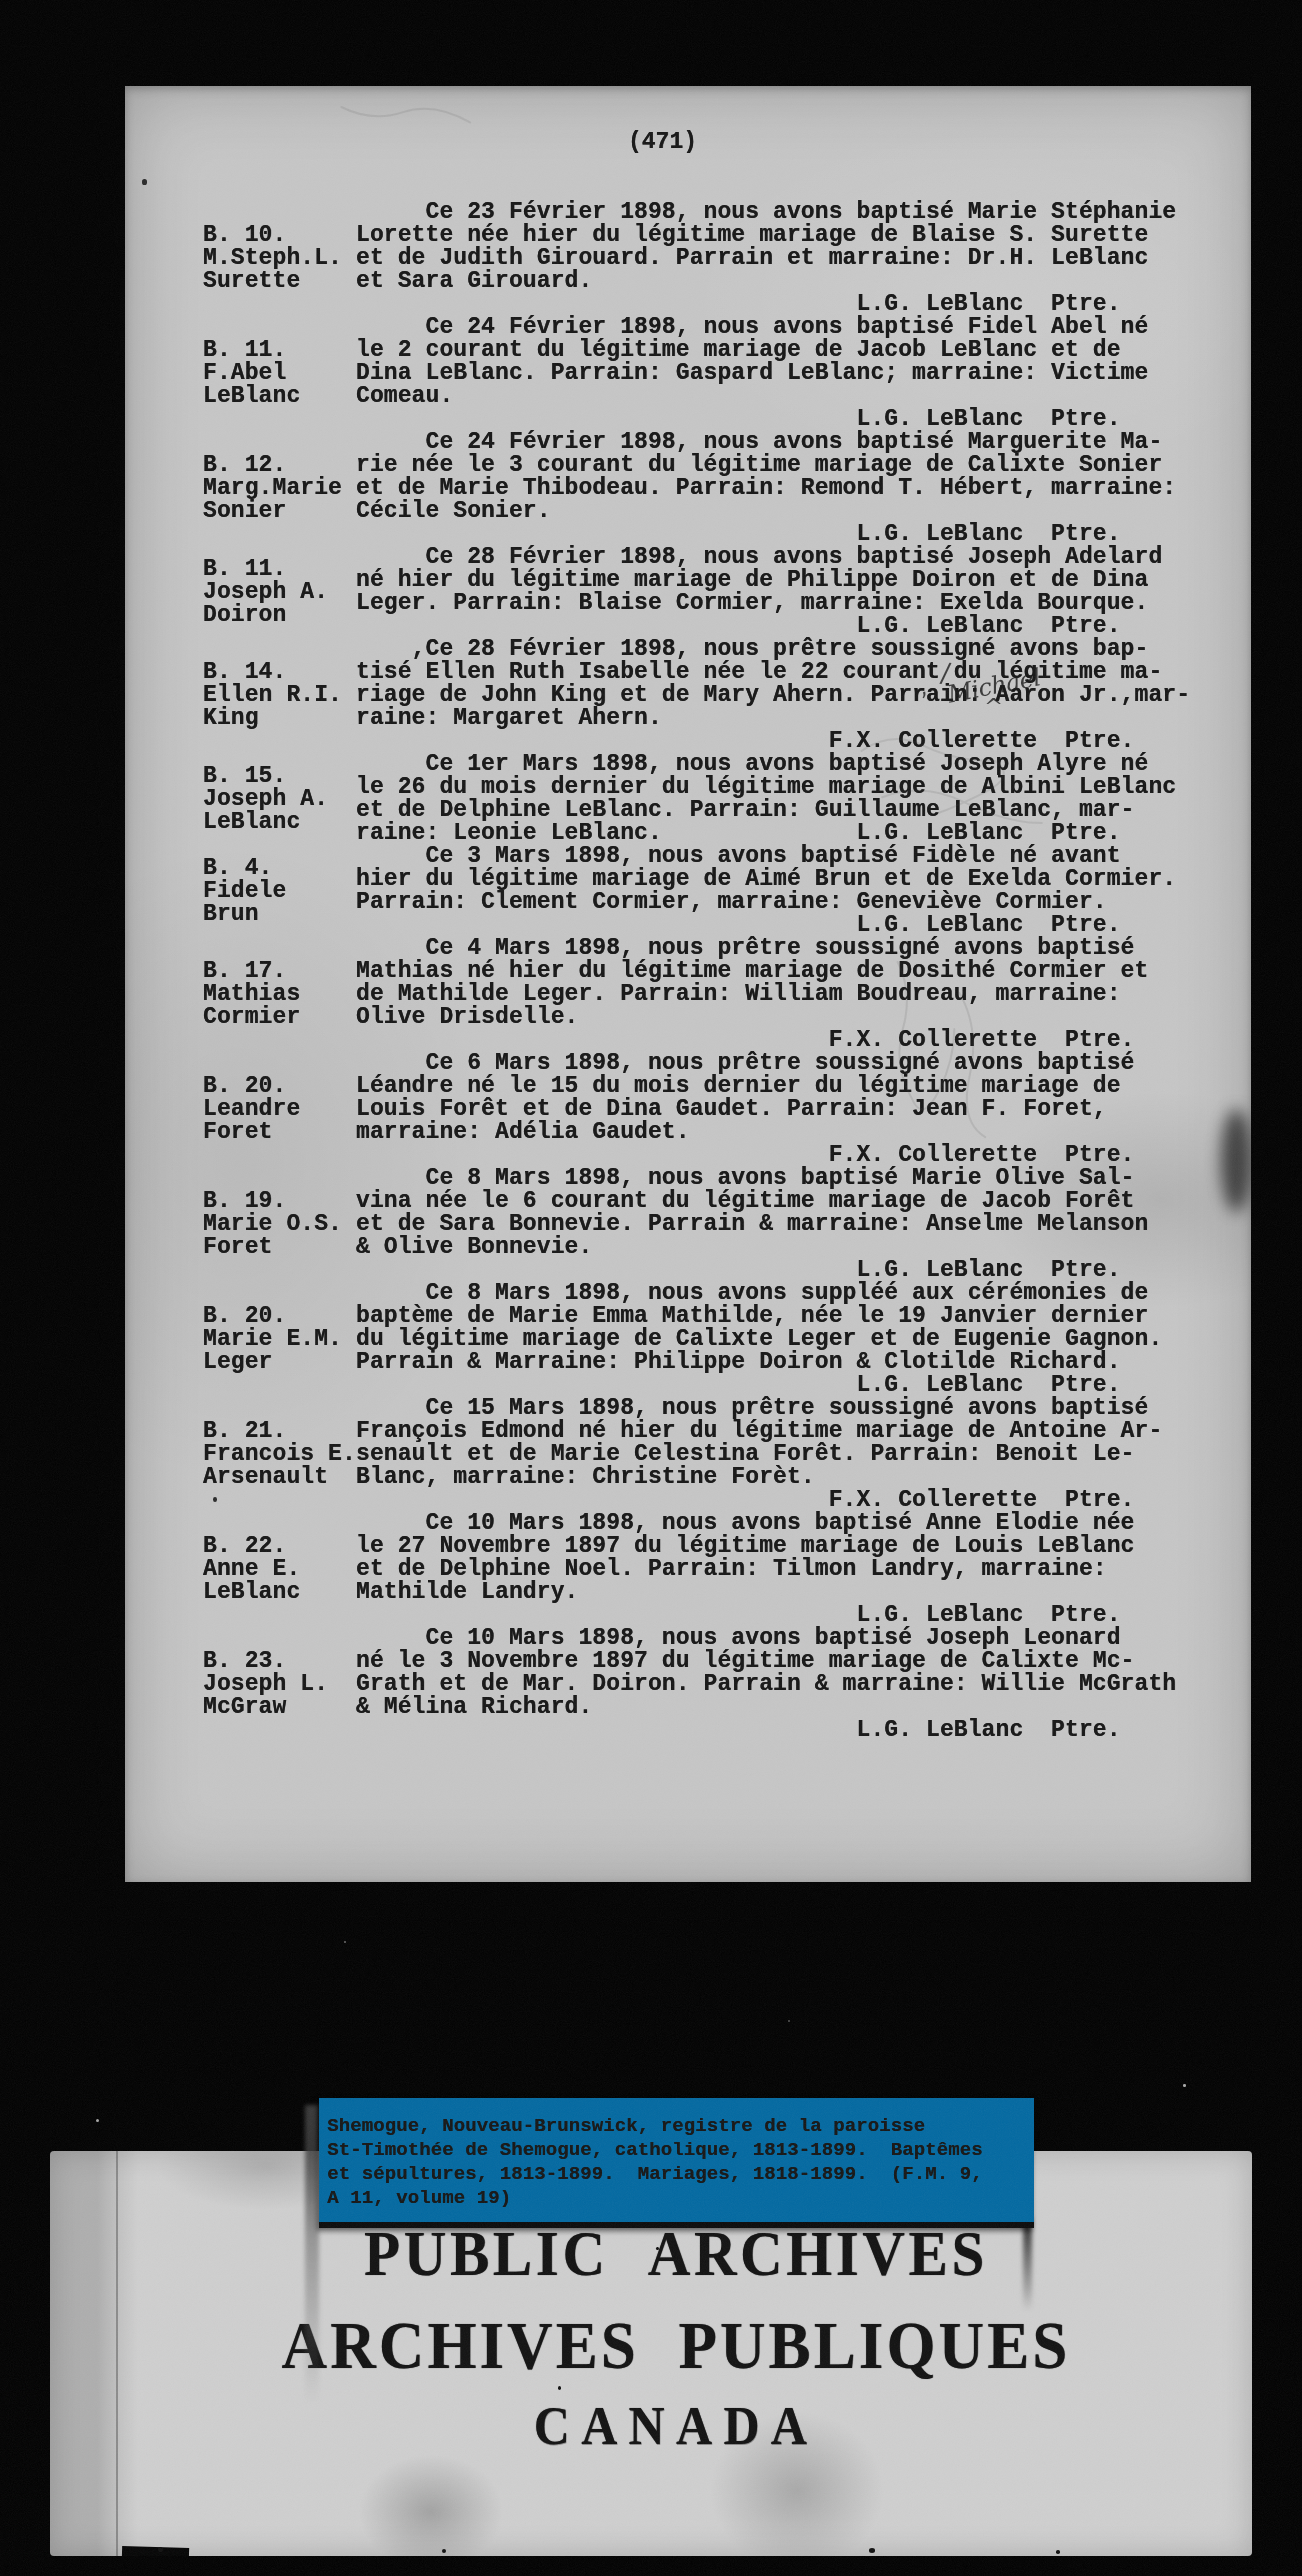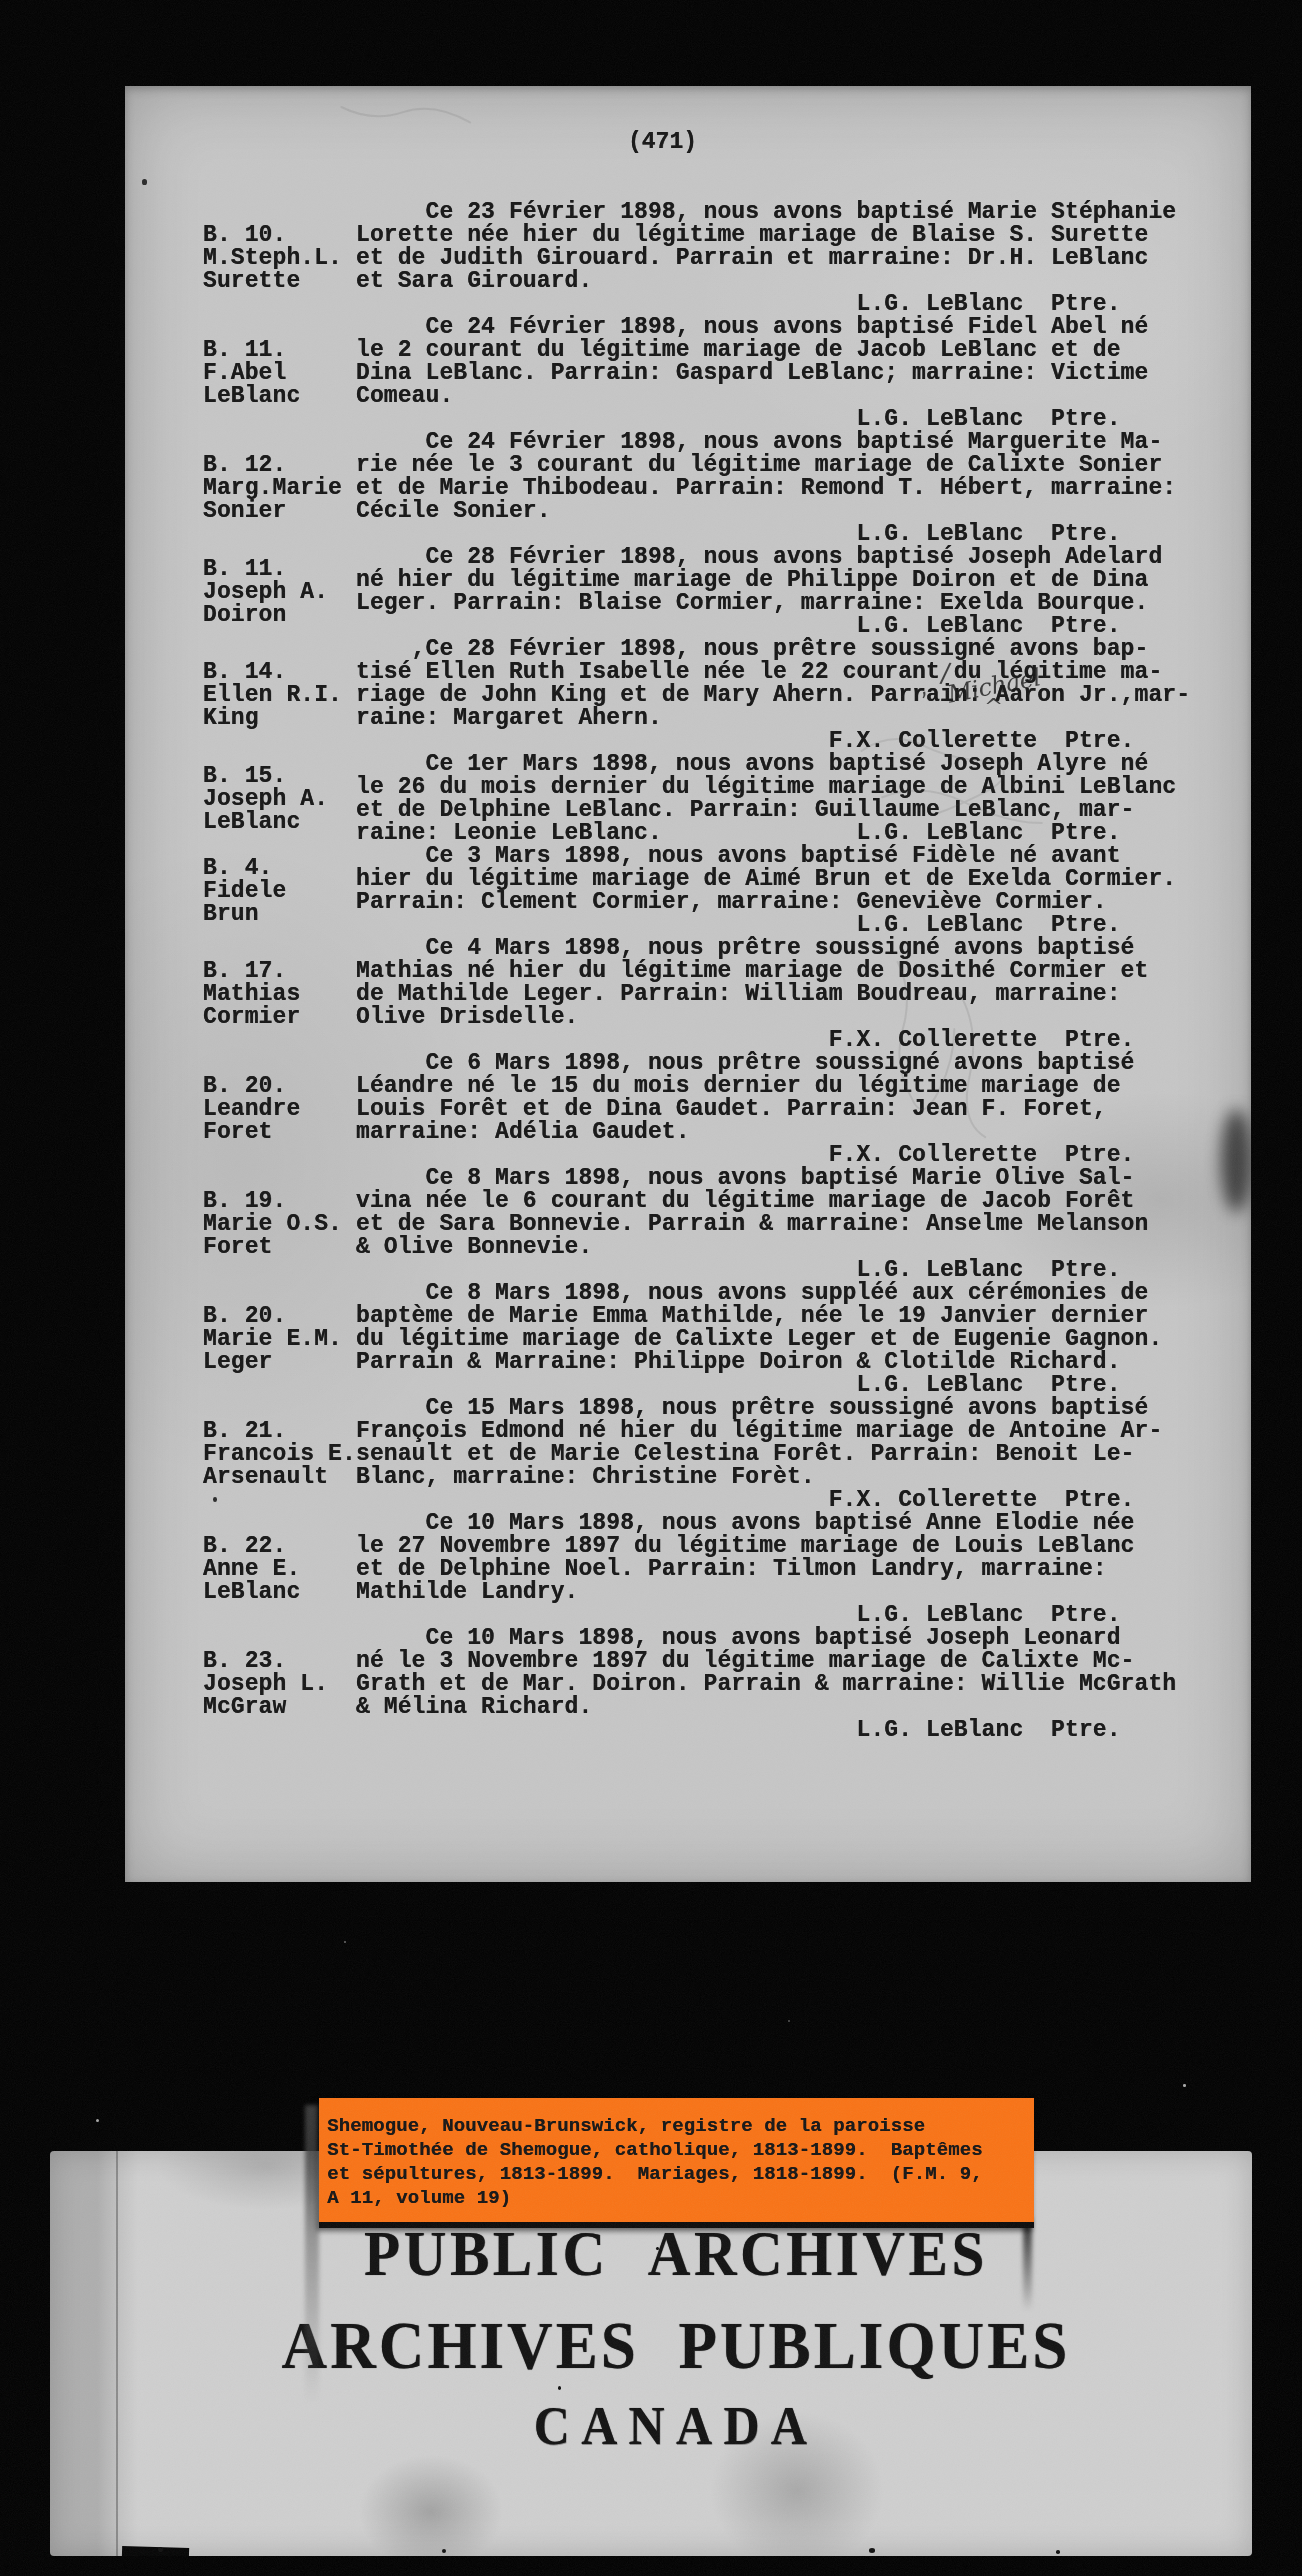--- a/index.html
+++ b/index.html
@@ -42,21 +42,21 @@
     background:
       linear-gradient(90deg, rgba(0,0,0,.16) 0 47px, rgba(0,0,0,.07) 67px, rgba(0,0,0,0) 88px),
       radial-gradient(ellipse 103px 82px at 381px 361px, rgba(60,60,60,.30), rgba(0,0,0,0) 70%),
       radial-gradient(ellipse 124px 113px at 747px 340px, rgba(70,70,70,.28), rgba(0,0,0,0) 70%),
       radial-gradient(ellipse 155px 62px at 216px 15.5px, rgba(90,90,90,.25), rgba(0,0,0,0) 70%),
       #cfcfcf;
     box-shadow: inset 0 0 31px rgba(0,0,0,.18);overflow:hidden;}
   #card-crease{position:absolute;left:66px;top:0;width:1.5px;height:405px;background:rgba(40,40,40,.35);filter:blur(0.5px);}
   .card-speck{position:absolute;background:#101010;border-radius:50%;}
   #card-notch{position:absolute;left:72px;top:396px;width:67px;height:12.4px;background:#050505;transform:rotate(1.6deg);}
-  #label-card{position:absolute;left:319px;top:2098px;width:715px;height:124px;background:#f97316;
+  #label-card{position:absolute;left:319px;top:2098px;width:715px;height:124px;background:#0369a1;
     border-bottom:6.2px solid #0b0b0b;box-shadow:-2.1px 3.1px 5.2px rgba(0,0,0,.55);}
   #label-card pre{padding:15.5px 0 0 8.2px;font-size:19px;line-height:24px;letter-spacing:0.1px;}
   .streak{position:absolute;filter:blur(2.1px);}
   #streak-left{left:305px;top:2105px;width:14.4px;height:299px;
     background:linear-gradient(#3a3a3a, rgba(80,80,80,.45) 45%, rgba(110,110,110,.25) 75%, rgba(120,120,120,0));}
   #streak-right{left:1023px;top:2218px;width:9.3px;height:93px;
     background:linear-gradient(#2f2f2f, rgba(90,90,90,.3) 80%, rgba(120,120,120,0));}
   .stamp{position:absolute;left:676px;transform:translateX(-50%) scaleY(1.08);
     font-family:"Liberation Serif","DejaVu Serif",serif;font-weight:700;color:#121212;
     text-shadow:0 0 1px rgba(10,10,10,.55), 0.5px 0.5px 0.5px rgba(10,10,10,.3);white-space:nowrap;}

